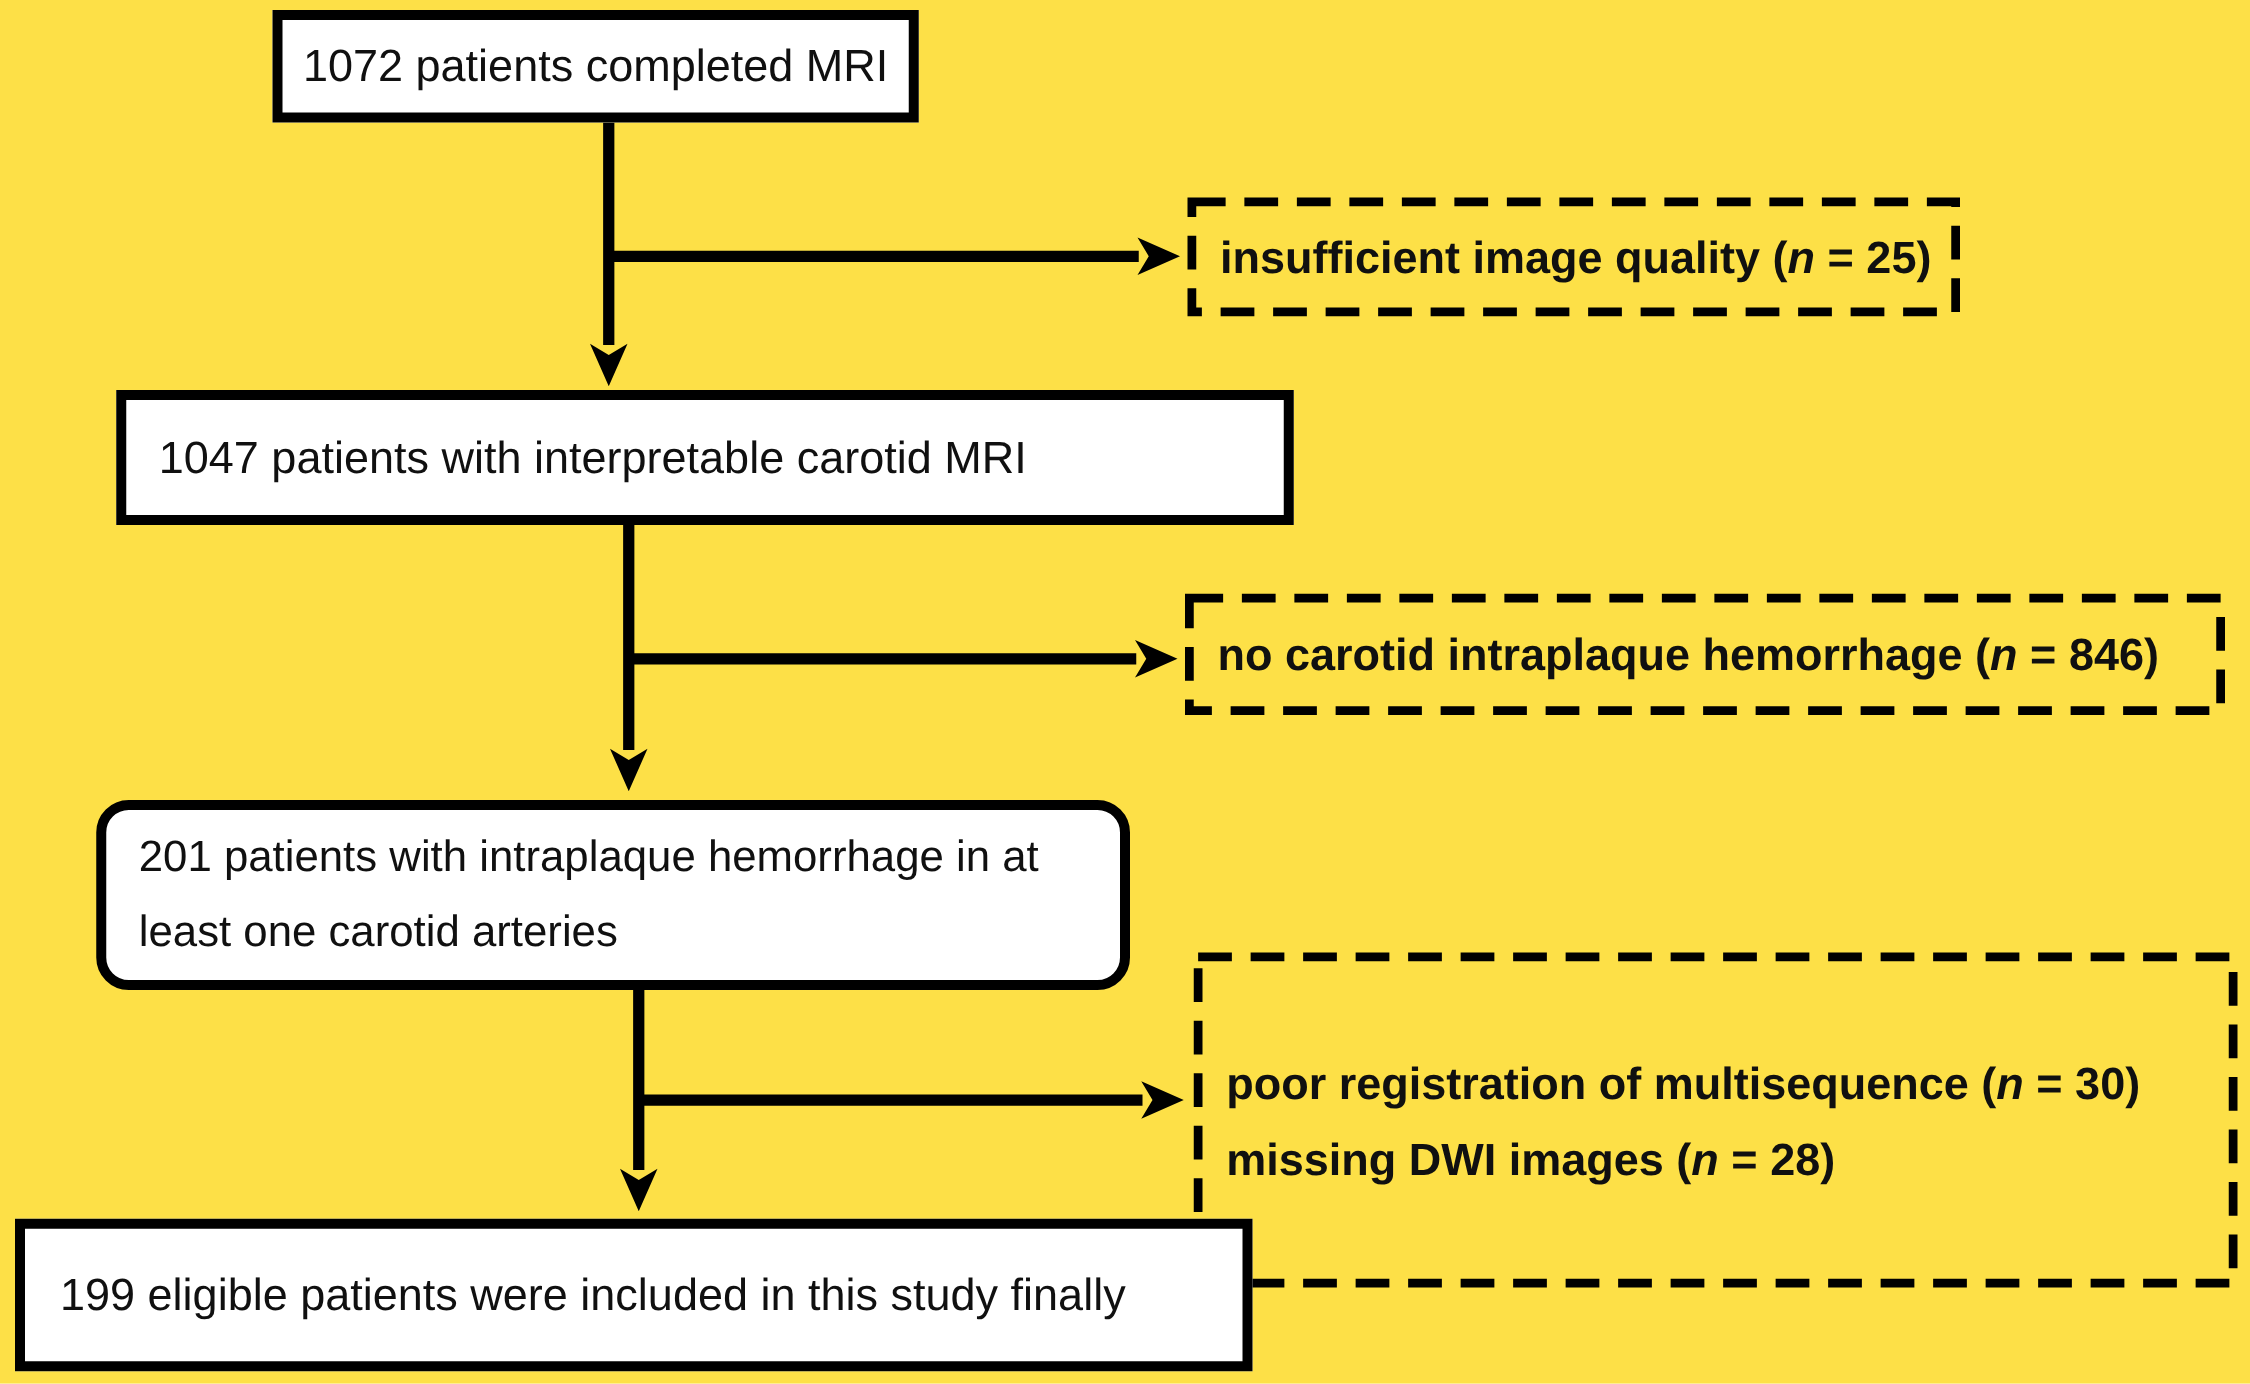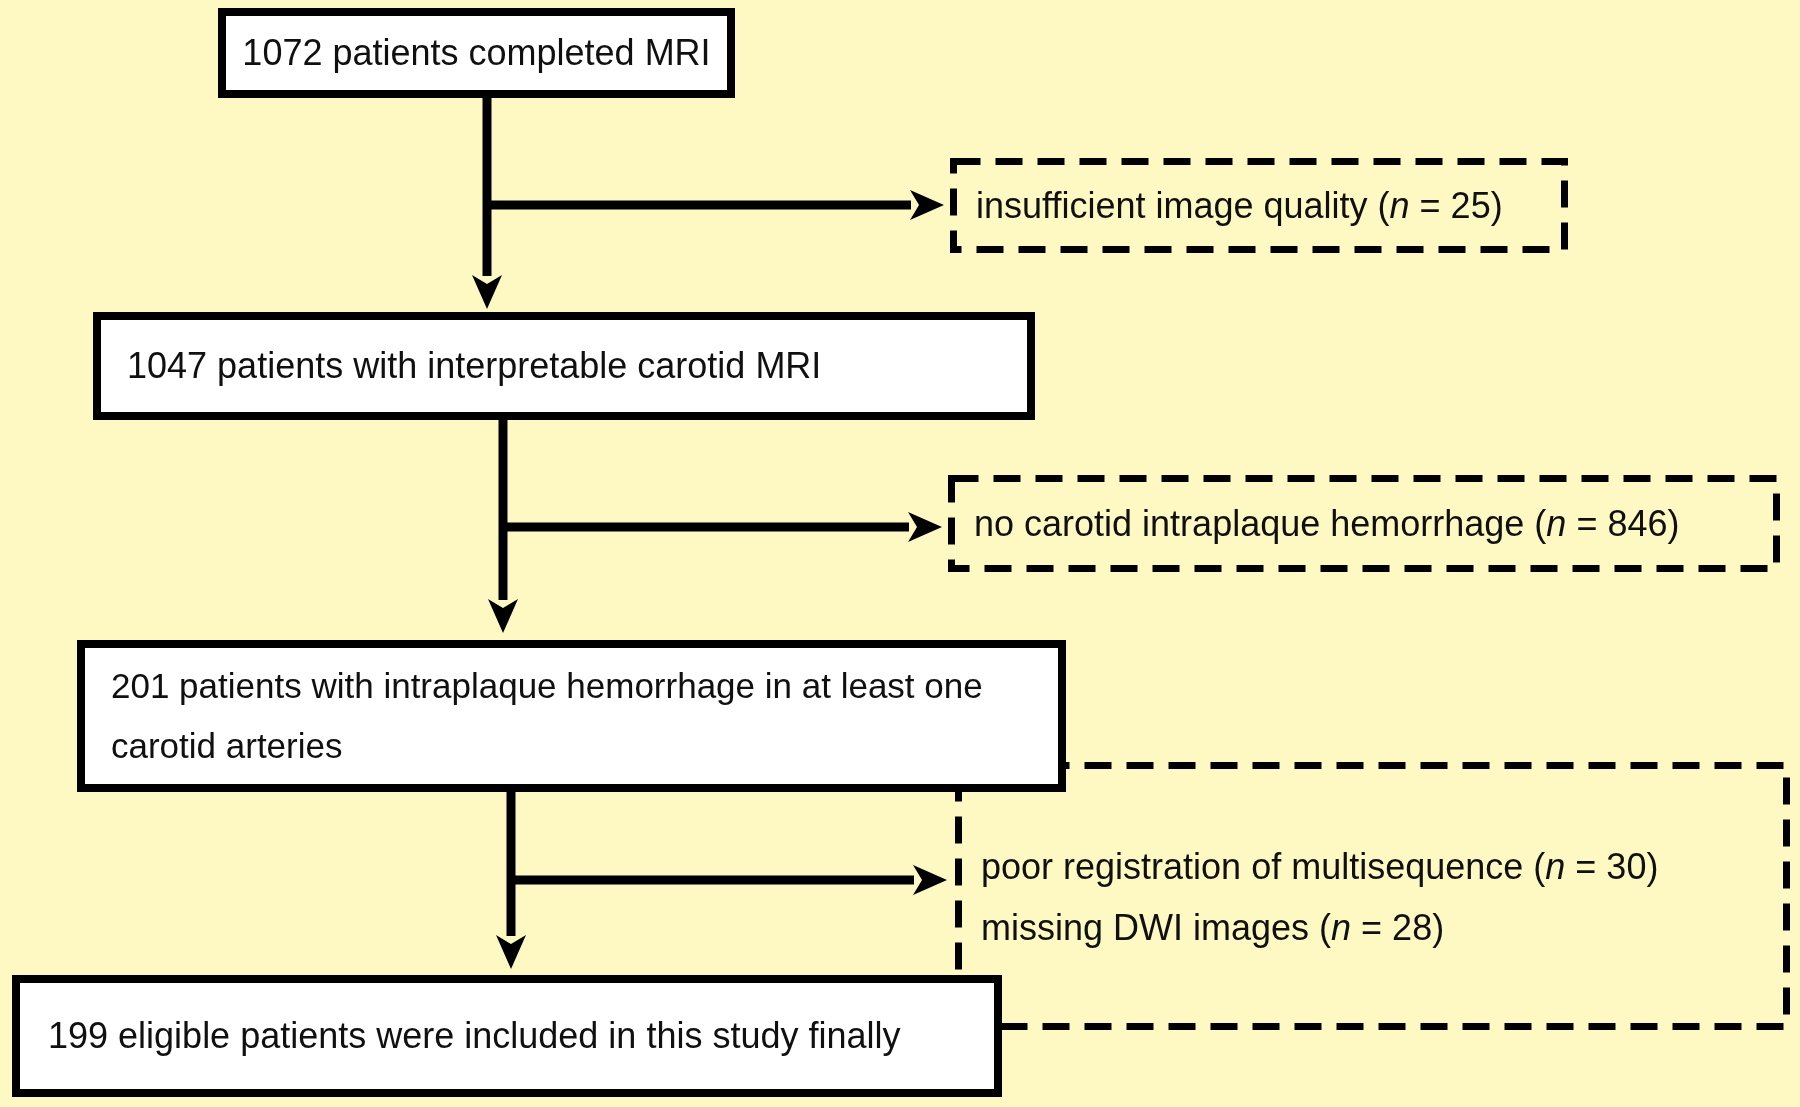--- a/index.html
+++ b/index.html
@@ -1,21 +1,21 @@
 <!DOCTYPE html>
 <html><head>
 <meta charset="utf-8">
 <title>Flow diagram</title>
 <style>
   html, body { margin: 0; padding: 0; background: #ffffff; }
   .canvas {
     position: relative;
     width: 1800px;
     height: 1107px;
-    background: #fef9c3;
+    background: #fde047;
     font-family: "Liberation Sans", sans-serif;
     color: #101010;
     overflow: hidden;
   }
   .overlay {
     position: absolute;
     left: 0; top: 0;
     width: 1800px; height: 1107px;
     pointer-events: none;
   }
@@ -42,24 +42,24 @@
   }
   .box .lbl { display: block; }
   .excl-text {
     position: absolute;
     box-sizing: border-box;
     display: flex;
     flex-direction: column;
     justify-content: center;
     font-size: 36px;
   }
-  .excl-text .line { line-height: 61px; white-space: nowrap; }
+  .excl-text .line { line-height: 61px; white-space: nowrap; font-weight: bold; }
   #box1 { left: 218px; top: 8px;   width: 517px; height: 90px;  justify-content: center; text-align: center; }
   #box2 { left: 93px;  top: 312px; width: 942px; height: 108px; padding-left: 26px; }
-  #box3 { left: 77px;  top: 640px; width: 989px; height: 152px; padding: 0 22px 0 26px; font-size: 35px; line-height: 60px; }
+  #box3 { left: 77px;  top: 640px; width: 827px; height: 152px; padding: 0 22px 0 26px; font-size: 35px; line-height: 60px; border-radius: 26px; }
   #box4 { left: 12px;  top: 975px; width: 990px; height: 122px; padding-left: 28px; }
   #excl1-text { left: 976px; top: 158px; width: 585px; height: 95px; }
   #excl2-text { left: 974px; top: 475px; width: 800px; height: 97px; }
   #excl3-text { left: 981px; top: 768px; width: 805px; height: 258px; }
   i { font-style: italic; }
 </style>
 </head>
 <body>
 
 <div class="canvas">

